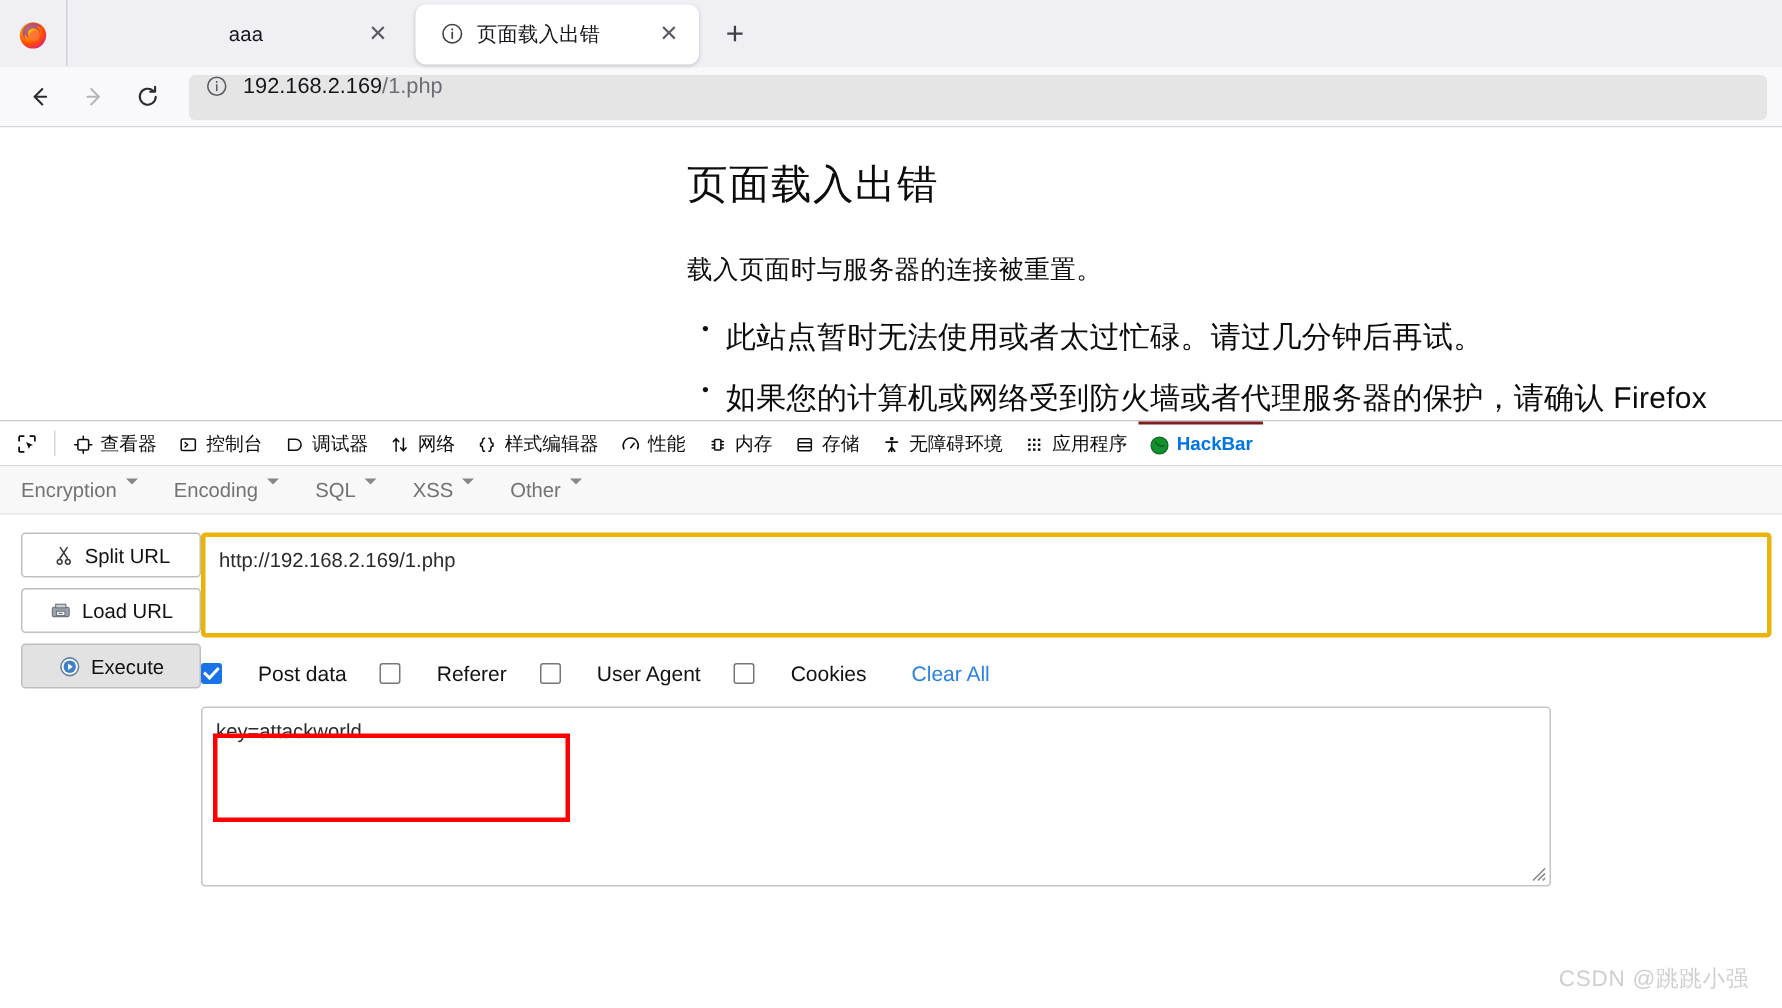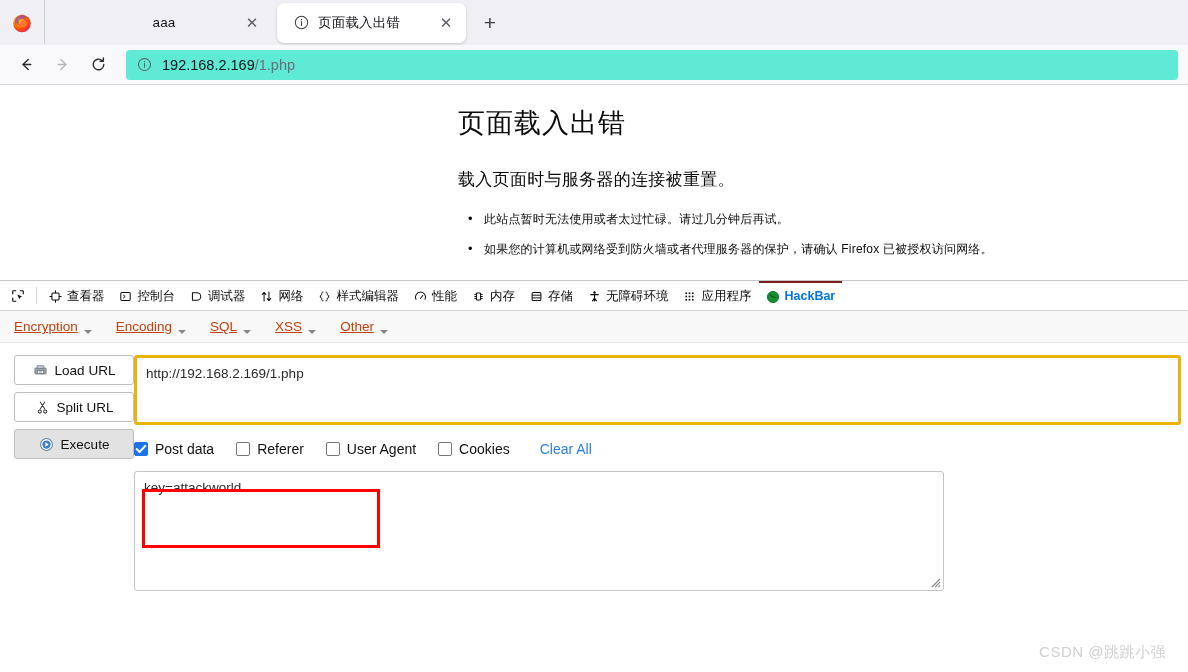--- a/index.html
+++ b/index.html
@@ -98,25 +98,25 @@
   .nav-btn {
     width: 32px; height: 30px;
     display: flex; align-items: center; justify-content: center;
     margin-right: 4px;
     color: #2b2a33;
   }
   .nav-btn.disabled { color: #b5b5bd; }
   .urlbar {
     flex: 1 1 auto;
     height: 30px;
-    background: #5eead4;
+    background: #e5e5e5;
     border-radius: 4px;
     margin-left: 8px;
     display: flex;
-    align-items: center;
+    align-items: flex-start;
     padding: 0 10px;
   }
   .urlbar-icon {
     width: 16px; height: 16px;
     flex: 0 0 16px;
     margin-right: 10px;
     display: flex; align-items: center; justify-content: center;
     color: #5b5b66;
   }
   .urlbar-text {
@@ -153,21 +153,21 @@
     font-weight: 400;
     line-height: 1.3;
     letter-spacing: .3px;
   }
   .neterror ul {
     margin: 0;
     padding-left: 26px;
     list-style: none;
   }
   .neterror li {
-    font-size: 12px;
+    font-size: 20px;
     line-height: 1.45;
     margin-bottom: 12px;
     position: relative;
     letter-spacing: .2px;
   }
   .neterror li:before {
     content: "•";
     position: absolute;
     left: -16px;
     top: -1px;
@@ -237,27 +237,26 @@
     height: 32px;
     background: #f8f8f8;
     border-bottom: 1px solid #e7e7e7;
     display: flex;
     align-items: center;
     padding-left: 14px;
     gap: 0;
   }
   .hb-menu {
     font-size: 13.5px;
-    color: #c2410c;
+    color: #737373;
     padding: 4px 14px 4px 0;
     display: flex;
-    align-items: flex-end;
+    align-items: flex-start;
     gap: 6px;
     margin-right: 10px;
-    text-decoration: underline;
   }
   .hb-caret {
     width: 0; height: 0;
     border-left: 4px solid transparent;
     border-right: 4px solid transparent;
     border-top: 4px solid #888888;
     display: inline-block;
   }
 
   .hb-body {
@@ -310,21 +309,21 @@
   .hb-checkrow {
     display: flex;
     align-items: center;
     margin-top: 14px;
     gap: 0;
     height: 20px;
   }
   .hb-check {
     display: flex;
     align-items: center;
-    gap: 7px;
+    gap: 24px;
     margin-right: 22px;
     font-size: 14px;
     color: #111111;
   }
   .cbox {
     width: 14px; height: 14px;
     flex: 0 0 14px;
     border: 1px solid #767676;
     border-radius: 2px;
     background: #ffffff;
@@ -342,21 +341,21 @@
     transform: rotate(43deg) translate(-1px,-1px);
   }
   .hb-clear {
     font-size: 14px;
     color: #2c82e0;
     margin-left: 8px;
   }
 
   .hb-postwrap { position: relative; margin-top: 12px; }
   .hb-post {
-    width: 810px;
+    width: 900px;
     height: 120px;
     border: 1px solid #c4c4c4;
     border-radius: 3px;
     background: #ffffff;
     padding: 7px 9px;
     font-size: 13.5px;
     color: #2b2b2b;
     line-height: 1.3;
     position: relative;
     font-family: "Liberation Sans", sans-serif;
@@ -636,38 +635,38 @@
           <span class="hb-caret"></span>
         </div>
       </div>
 
       <div class="hb-body">
 
         <div class="hb-buttons">
           <div class="hb-btn">
             <span class="hb-btn-icon">
               <svg width="15" height="15" viewBox="0 0 16 16">
+                <path d="M5.6 2.2l5 7.6M10.4 2.2l-5 7.6" stroke="#3c3c3c" stroke-width="1.1" stroke-linecap="round"></path>
+                <circle cx="5.1" cy="12.3" r="1.7" fill="none" stroke="#3c3c3c" stroke-width="1.1"></circle>
+                <circle cx="10.9" cy="12.3" r="1.7" fill="none" stroke="#3c3c3c" stroke-width="1.1"></circle>
+              </svg>
+            </span>
+            <span>Split URL</span>
+          </div>
+
+          <div class="hb-btn">
+            <span class="hb-btn-icon">
+              <svg width="15" height="15" viewBox="0 0 16 16">
                 <rect x="2" y="5.2" width="12" height="6.6" rx="1.2" fill="#9aa2ab" stroke="#6d7680" stroke-width=".8"></rect>
                 <rect x="4.4" y="3" width="7.2" height="2.6" fill="#c9ced4" stroke="#6d7680" stroke-width=".8"></rect>
                 <rect x="5" y="8" width="6" height="3" fill="#ffffff" stroke="#6d7680" stroke-width=".8"></rect>
                 <path d="M6.4 9.5h3" stroke="#6d7680" stroke-width=".9"></path>
               </svg>
             </span>
             <span>Load URL</span>
-          </div>
-
-          <div class="hb-btn">
-            <span class="hb-btn-icon">
-              <svg width="15" height="15" viewBox="0 0 16 16">
-                <path d="M5.6 2.2l5 7.6M10.4 2.2l-5 7.6" stroke="#3c3c3c" stroke-width="1.1" stroke-linecap="round"></path>
-                <circle cx="5.1" cy="12.3" r="1.7" fill="none" stroke="#3c3c3c" stroke-width="1.1"></circle>
-                <circle cx="10.9" cy="12.3" r="1.7" fill="none" stroke="#3c3c3c" stroke-width="1.1"></circle>
-              </svg>
-            </span>
-            <span>Split URL</span>
           </div>
 
           <div class="hb-btn pressed">
             <span class="hb-btn-icon">
               <svg width="15" height="15" viewBox="0 0 16 16">
                 <circle cx="8" cy="8" r="6.3" fill="#ffffff" stroke="#5e7fa8" stroke-width="1.1"></circle>
                 <circle cx="8" cy="8" r="4.4" fill="#3f7fc4"></circle>
                 <path d="M6.8 5.7l3.4 2.3-3.4 2.3z" fill="#ffffff"></path>
               </svg>
             </span>

